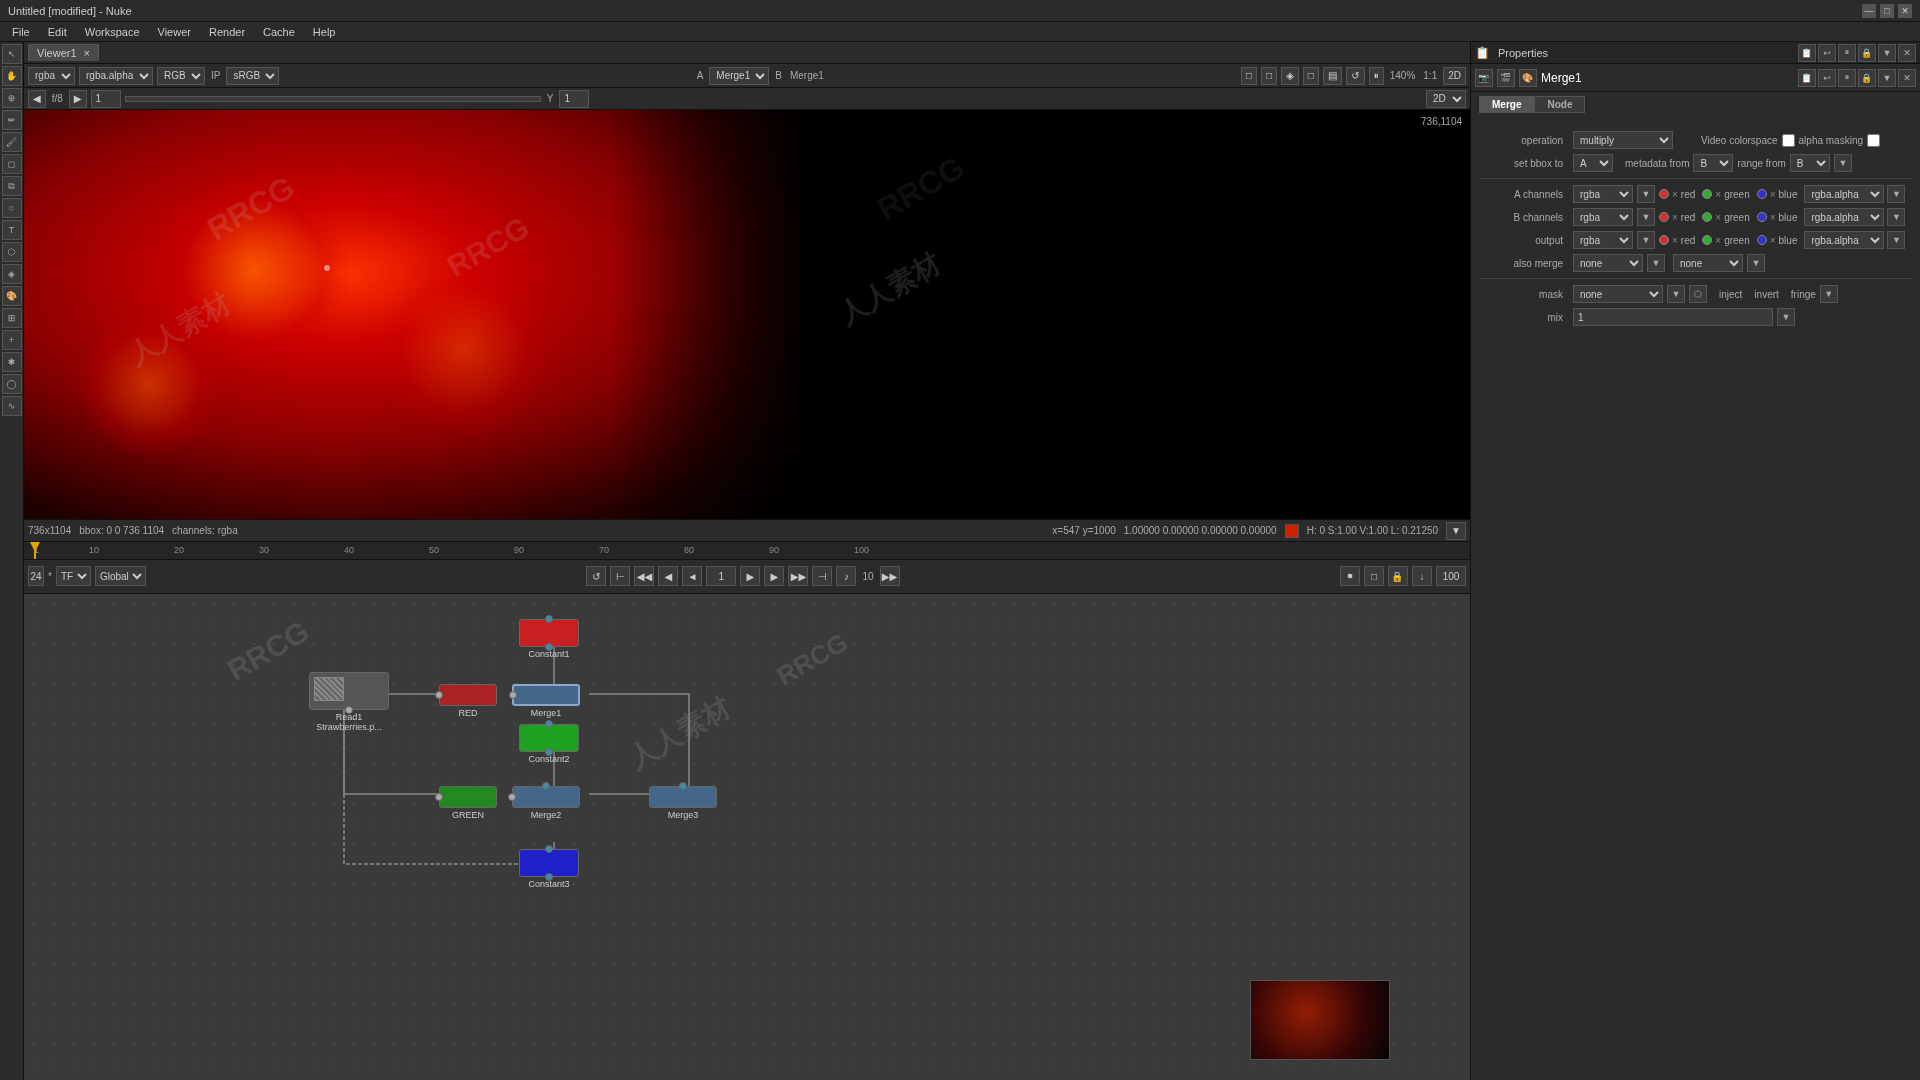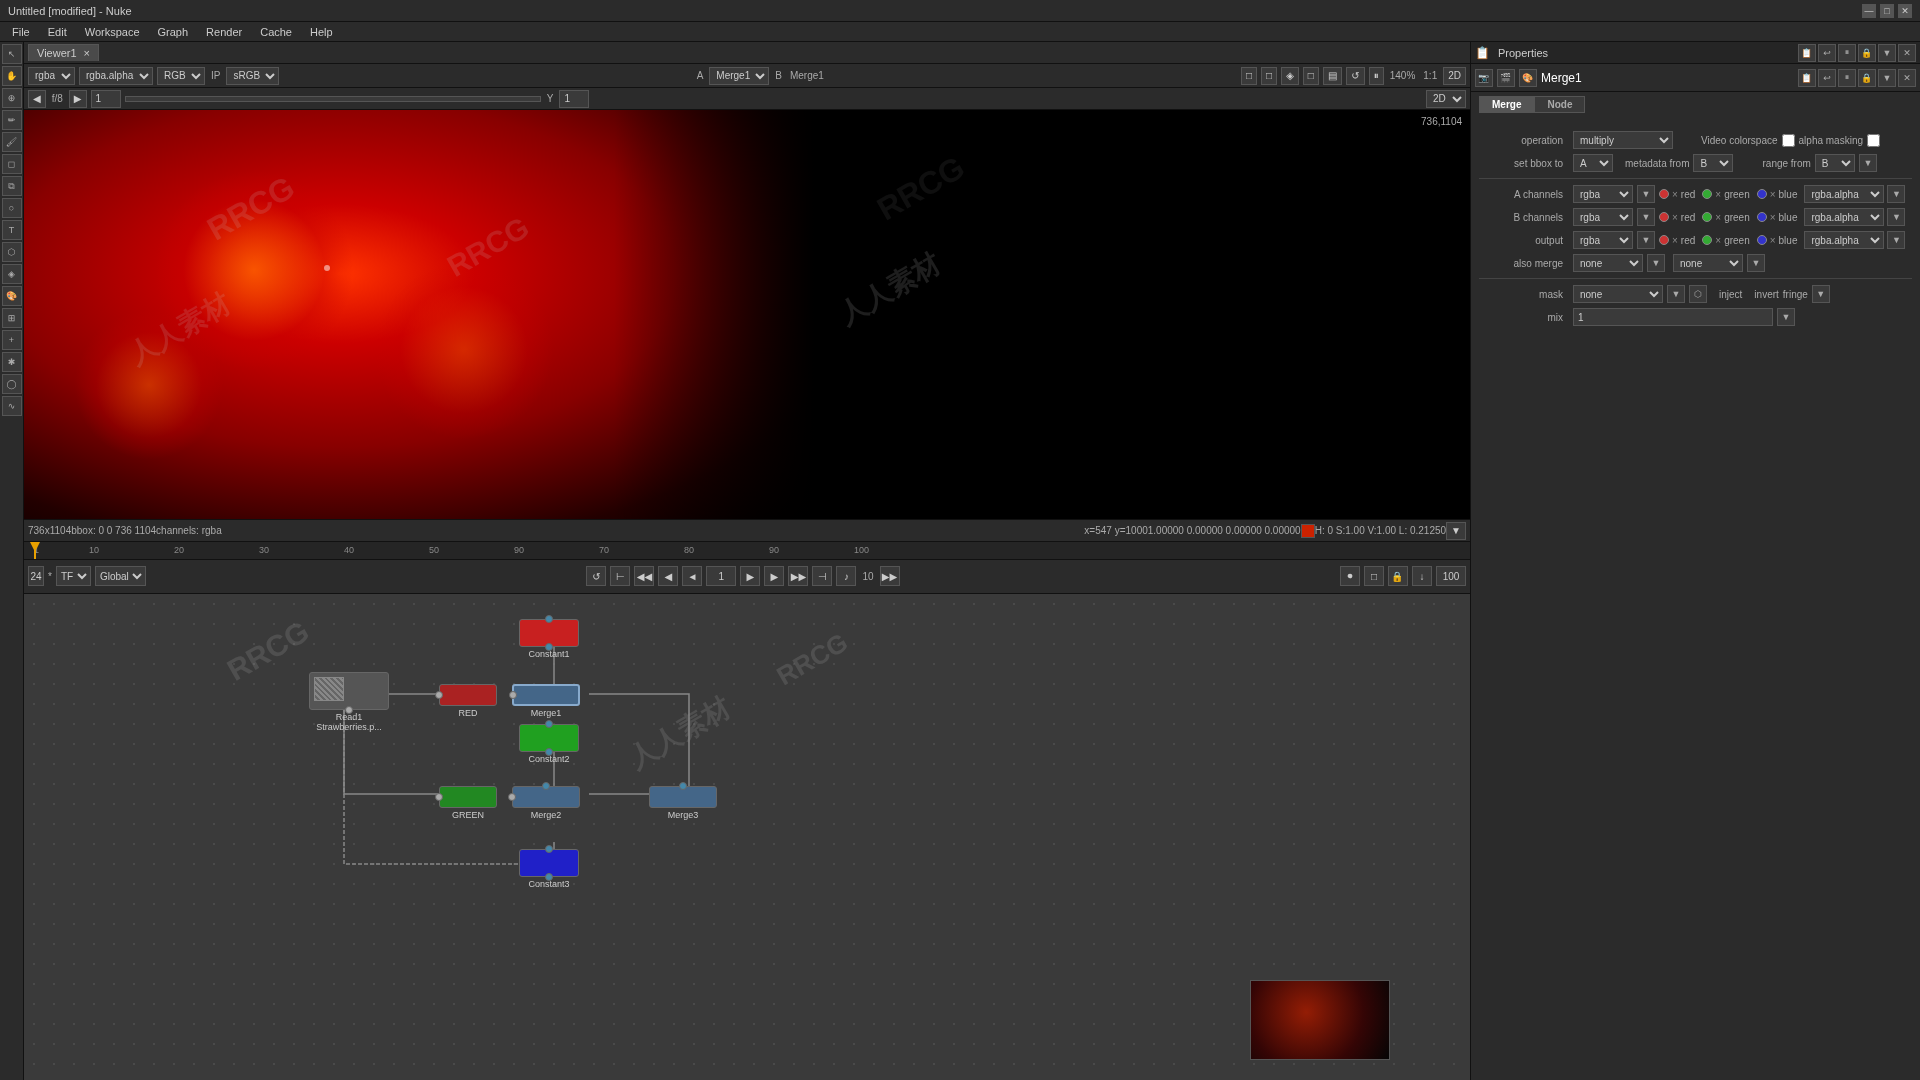--- a/index.html
+++ b/index.html
@@ -168,20 +168,21 @@
       padding: 2px 4px;
     }
 
     
     #viewer-status {
       background: #2b2b2b;
       height: 22px;
       display: flex;
       align-items: center;
       padding: 0 4px;
+      gap: 8px;
       border-top: 1px solid #111;
       font-size: 10px;
       color: #aaa;
     }
     .status-color-swatch {
       width: 14px; height: 14px;
       background: #cc2200;
       border: 1px solid #555;
     }
 
@@ -482,21 +483,21 @@
     <button class="win-btn">—</button>
     <button class="win-btn">□</button>
     <button class="win-btn">✕</button>
   </div>
 </div>
 
 <div id="menu-bar">
   <span class="menu-item">File</span>
   <span class="menu-item">Edit</span>
   <span class="menu-item">Workspace</span>
-  <span class="menu-item">Graph</span>
+  <span class="menu-item">Viewer</span>
   <span class="menu-item">Render</span>
   <span class="menu-item">Cache</span>
   <span class="menu-item">Help</span>
 </div>
 
 <div id="main-layout">
 
   <div id="left-toolbar">
     <div class="tool-btn">↖</div>
     <div class="tool-btn">✋</div>
@@ -822,21 +823,21 @@
 
       <div class="prop-row">
         <span class="prop-label">set bbox to</span>
         <select class="prop-select" style="width:40px;">
           <option>A</option>
         </select>
         <span class="prop-checkbox-label" style="margin-left:8px;">metadata from</span>
         <select class="prop-select" style="width:40px;">
           <option>B</option>
         </select>
-        <span class="prop-checkbox-label" style="margin-left:25px;">range from</span>
+        <span class="prop-checkbox-label" style="margin-left:0;">range from</span>
         <select class="prop-select" style="width:40px;">
           <option>B</option>
         </select>
         <button class="props-tb-btn">▼</button>
       </div>
 
       <div class="prop-section-divider"></div>
 
       <div class="prop-row">
         <span class="prop-label">A channels</span>
@@ -923,21 +924,21 @@
 
       <div class="prop-row">
         <span class="prop-label">mask</span>
         <select class="prop-select" style="width:90px;">
           <option>none</option>
         </select>
         <button class="props-tb-btn">▼</button>
         <button class="props-tb-btn">⬡</button>
         <span class="prop-checkbox-label" style="margin-left:8px;">inject</span>
         <span class="prop-checkbox-label" style="margin-left:8px;">invert</span>
-        <span class="prop-checkbox-label" style="">fringe</span>
+        <span class="prop-checkbox-label" style="margin-left:8px;">fringe</span>
         <button class="props-tb-btn">▼</button>
       </div>
 
       <div class="prop-row">
         <span class="prop-label">mix</span>
         <input type="text" class="prop-input" style="width: 200px;" value="1">
         <button class="props-tb-btn">▼</button>
       </div>
 
     </div>

